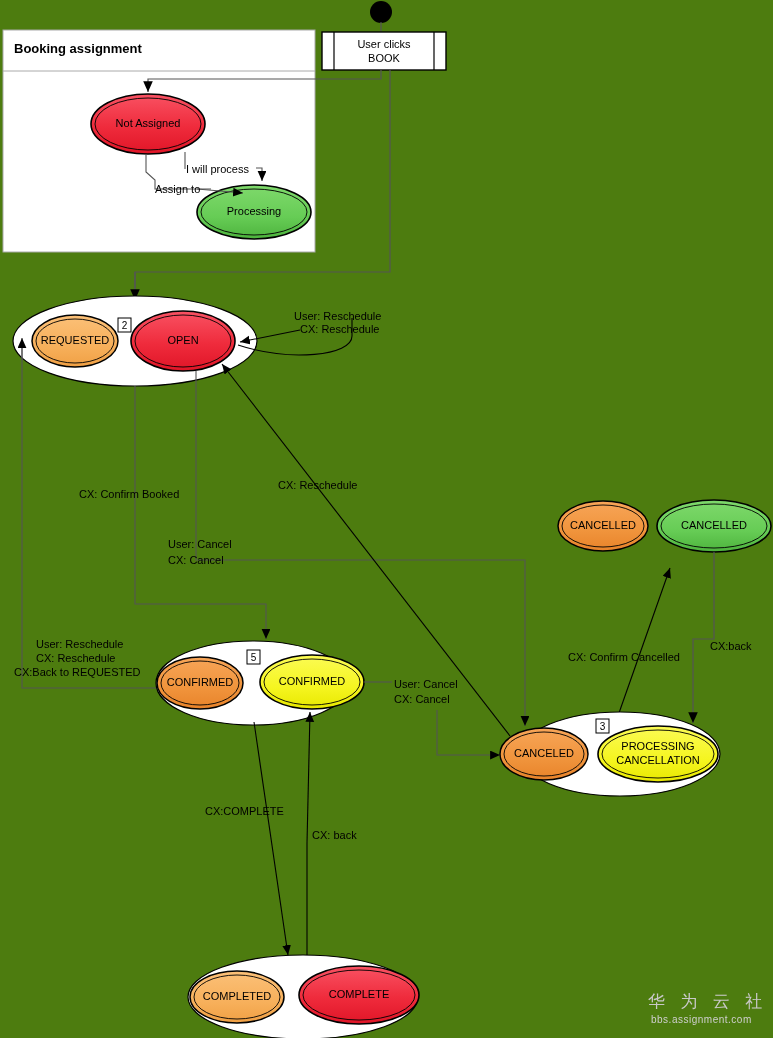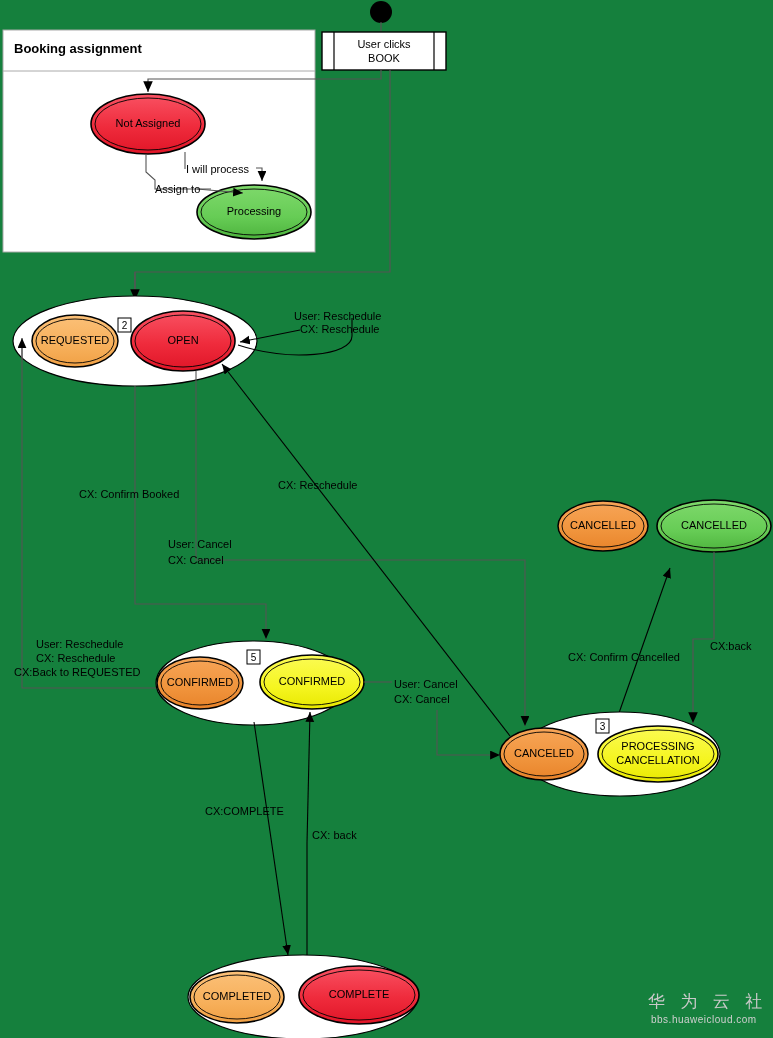--- a/index.html
+++ b/index.html
@@ -1,18 +1,18 @@
 <!DOCTYPE html>
 <html><head>
 <meta charset="utf-8">
 <style>
   html,body{margin:0;padding:0;background:#ffffff;}
   body{width:773px;height:1038px;overflow:hidden;
        font-family:"Liberation Sans","DejaVu Sans",sans-serif;}
-  #stage{position:relative;width:773px;height:1038px;background:#15803d;}
+  #stage{position:relative;width:773px;height:1038px;background:#4d7c0f;}
   svg#diagram{position:absolute;left:0;top:0;width:773px;height:1038px;}
   .lbl{font-family:"Liberation Sans","DejaVu Sans",sans-serif;font-size:11px;fill:#000;}
   .state-lbl{font-family:"Liberation Sans","DejaVu Sans",sans-serif;font-size:11px;fill:#000;
              text-anchor:middle;dominant-baseline:middle;}
   .frame-title{font-family:"Liberation Sans","DejaVu Sans",sans-serif;font-size:13px;
                font-weight:bold;fill:#000;}
   .badge-txt{font-family:"Liberation Sans","DejaVu Sans",sans-serif;font-size:10px;fill:#000;
              text-anchor:middle;dominant-baseline:middle;}
   .wm-cn{position:absolute;font-family:"DejaVu Sans",sans-serif;font-size:17px;
          letter-spacing:5px;color:#c9c9c9;white-space:nowrap;}
@@ -205,15 +205,15 @@
     <text class="state-lbl" x="237" y="997">COMPLETED</text>
   </g>
   <g>
     <ellipse cx="359" cy="995" rx="60" ry="29" fill="url(#gRed)" stroke="#000" stroke-width="1.6"></ellipse>
     <ellipse cx="359" cy="995" rx="56" ry="25" fill="none" stroke="#000" stroke-width="0.9"></ellipse>
     <text class="state-lbl" x="359" y="995">COMPLETE</text>
   </g>
 </svg>
 
 <div class="wm-cn" style="left:648px;top:990px;">华 为 云 社 区</div>
-<div class="wm-url" style="left:651px;top:1014px;">bbs.huaweicloud.com</div>
+<div class="wm-url" style="left:651px;top:1014px;">bbs.assignment.com</div>
 
 </div>
 
 </body></html>

